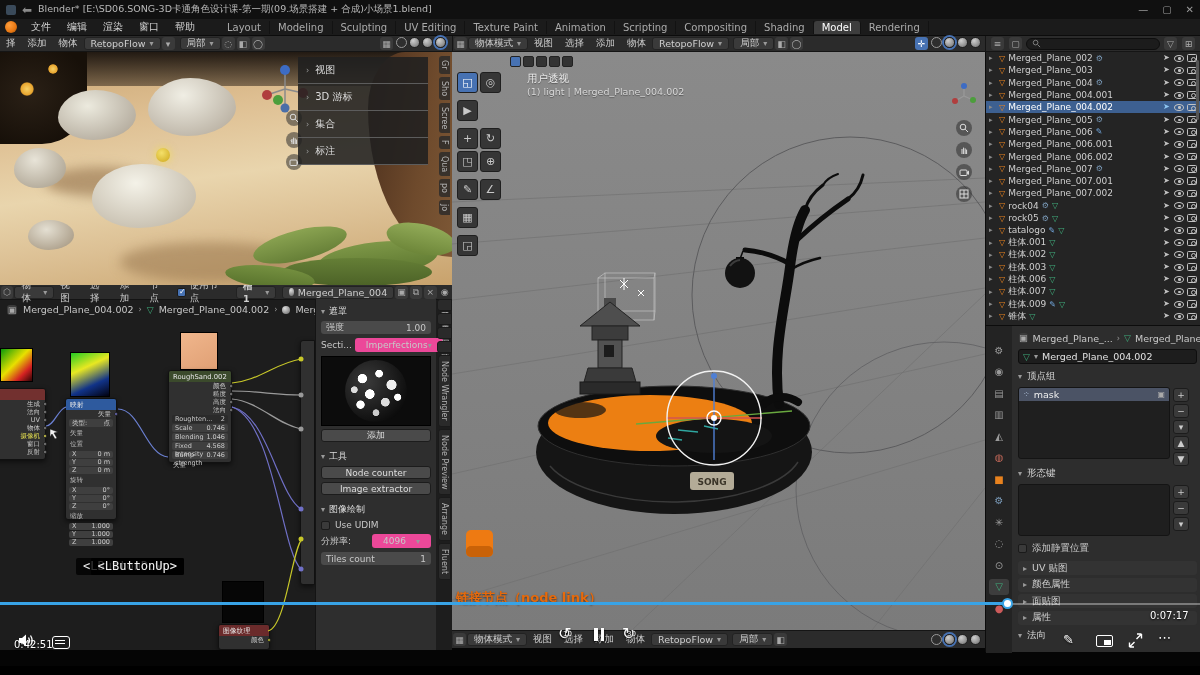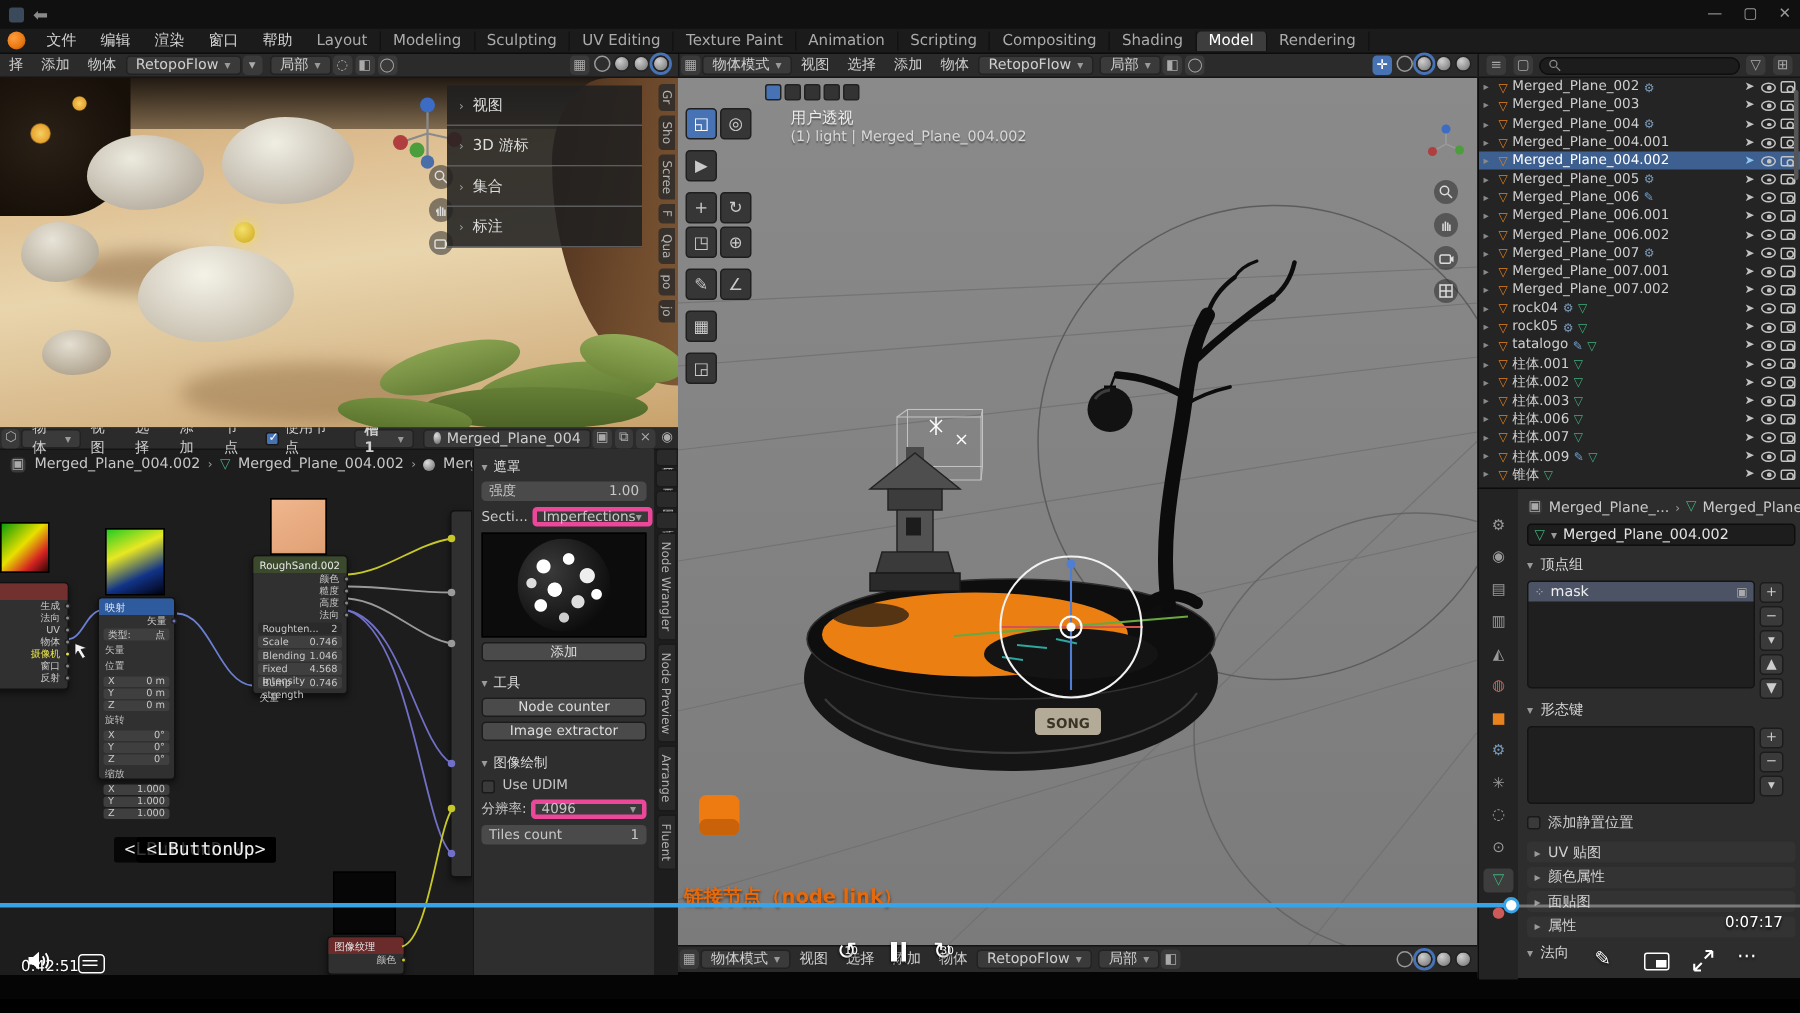--- a/index.html
+++ b/index.html
@@ -9,21 +9,21 @@
   .abs{position:absolute;}
   
   .titlebar{left:0;top:0;width:1200px;height:19px;background:#101010;display:flex;align-items:center;gap:6px;padding:0 6px;color:#b9b9b9;font-size:9.5px;}
   .win-btns{margin-left:auto;display:flex;gap:14px;color:#9a9a9a;font-size:10px;}
   .favicon{width:10px;height:10px;background:#3a4a5a;border-radius:2px;}
   .backarrow{color:#8a8a8a;font-size:12px;}
   
   .menubar{left:0;top:19px;width:1200px;height:17px;background:#1b1b1b;display:flex;align-items:center;padding:0 5px;border-bottom:1px solid #0c0c0c;}
   .blogo{width:12px;height:12px;border-radius:50%;background:radial-gradient(circle at 35% 35%,#ff9e3d,#e87712 60%,#8a4a0e);margin-right:6px;}
   .mi{padding:1px 8px;color:#d4d4d4;}
-  .ws-wrap{display:flex;margin-left:0;}
+  .ws-wrap{display:flex;margin-left:16px;}
   .ws{padding:1px 8px;color:#ababab;border-right:1px solid #121212;}
   .ws.active{background:#3d3d3d;color:#fff;border-radius:3px 3px 0 0;}
   .mb-right{margin-left:auto;display:flex;align-items:center;gap:5px;}
   .mb-btn{background:#2c2c2c;border:1px solid #1a1a1a;border-radius:3px;padding:1px 7px;color:#c8c8c8;}
   .mb-field{display:flex;align-items:center;gap:4px;background:#262626;border:1px solid #161616;border-radius:3px;padding:1px 6px;min-width:70px;color:#ddd;}
   .fld-ico{width:8px;height:8px;border-radius:2px;background:#777;}
   
   .toolrow{left:0;top:36px;width:1200px;height:16px;background:#2b2b2b;border-bottom:1px solid #151515;display:flex;align-items:center;font-size:9.5px;color:#cfcfcf;}
   .toolrow .sec{display:flex;align-items:center;height:100%;}
   .hmi{padding:0 6px;}
@@ -73,21 +73,21 @@
   .sock-row.hl span{color:#e6e050;}
   .sock-row.hl .dot{background:#e6e050;}
   .nlab{padding:1px 4px;color:#bdbdbd;}
   .nval{display:flex;justify-content:space-between;background:#3f3f3f;border-radius:2px;margin:1px 3px;padding:0 3px;height:7px;line-height:7px;}
   .nrow{display:flex;justify-content:space-between;background:#3f3f3f;border-radius:2px;margin:1px 3px;padding:0 3px;height:8px;line-height:8px;}
   .ne-tabs{right:0;top:14px;width:16px;display:flex;flex-direction:column;gap:2px;align-items:center;}
   .ne-tab{writing-mode:vertical-rl;background:#2a2a2a;color:#b2b2b2;font-size:8px;padding:5px 1px;border-radius:3px 0 0 3px;border:1px solid #1a1a1a;}
   .npanel{right:16px;top:14px;width:121px;height:351px;background:#2e2e2e;border-left:1px solid #141414;padding:3px 5px;font-size:9px;color:#c8c8c8;}
   .np-h{display:flex;gap:4px;align-items:center;color:#ddd;margin:3px 0;}
   .np-slider{background:#4a4a4a;border-radius:3px;height:13px;display:flex;justify-content:space-between;align-items:center;padding:0 5px;}
-  .np-dd{background:#3a3a3a;border:3px solid #ec4899;border-radius:3px;height:13px;display:flex;align-items:center;justify-content:space-between;padding:0 4px;}
+  .np-dd{background:#3a3a3a;border:7px solid #ec4899;border-radius:3px;height:13px;display:flex;align-items:center;justify-content:space-between;padding:0 4px;}
   .np-btn{background:#4a4a4a;border:1px solid #1c1c1c;border-radius:3px;height:13px;display:flex;align-items:center;justify-content:center;margin:3px 0;color:#ddd;}
   .sphere-box{width:100%;height:70px;background:#0c0c0c;border:1px solid #000;display:flex;align-items:center;justify-content:center;margin:2px 0;}
   .imp-sphere{width:62px;height:62px;border-radius:50%;background:
     radial-gradient(circle at 28% 30%,#fff 0 7%,transparent 8%),
     radial-gradient(circle at 55% 22%,#fff 0 6%,transparent 7%),
     radial-gradient(circle at 75% 40%,#eee 0 8%,transparent 9%),
     radial-gradient(circle at 40% 55%,#fff 0 9%,transparent 10%),
     radial-gradient(circle at 65% 68%,#ddd 0 7%,transparent 8%),
     radial-gradient(circle at 25% 72%,#fff 0 6%,transparent 7%),
     radial-gradient(circle at 50% 85%,#ccc 0 5%,transparent 6%),
@@ -156,20 +156,21 @@
   .danmu::after{content:"";position:absolute;left:2px;top:2.5px;width:10px;height:1.5px;background:#fff;box-shadow:0 3px 0 #fff;}
 </style>
 </head>
 <body>
 
 <div class="app">
 
   <div class="abs titlebar">
     <span class="favicon"></span>
     <span class="backarrow">⬅</span>
+    <span>Blender* [E:\SD06.SONG-3D卡通角色设计课-第一期(09.场景搭建 + 合成)小场景1.blend]</span>
     <span class="win-btns">
       <span>—</span>
       <span>▢</span>
       <span>✕</span>
     </span>
   </div>
 
   <div class="abs menubar">
     <span class="blogo"></span>
     <span id="mb-menus" style="display:flex;">
@@ -760,21 +761,21 @@
       <div class="np-btn">Node counter</div>
       <div class="np-btn">Image extractor</div>
       <div class="np-h" style="margin-top:8px;">
           <span class="car">▾</span>
           <span>图像绘制</span>
         </div>
       <div style="display:flex;align-items:center;gap:5px;margin:4px 0;text-align:right;">
         <span class="chk"></span>
         <span>Use UDIM</span>
       </div>
-      <div style="display:flex;align-items:center;gap:3px;margin:4px 0;">
+      <div style="display:flex;align-items:center;gap:21px;margin:4px 0;">
         <span>分辨率:</span>
         <span class="np-dd" style="flex:1;">
             <span>4096</span>
             <span class="car">▾</span>
           </span>
       </div>
       <div class="np-slider">
         <span>Tiles count</span>
           <span>1</span>
       </div>

